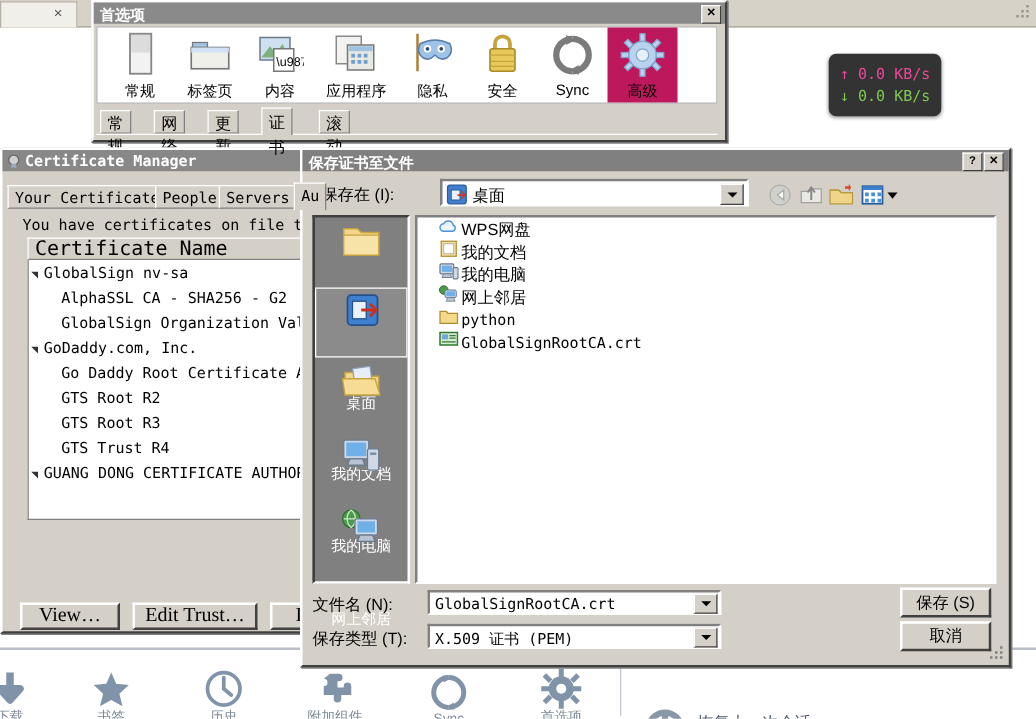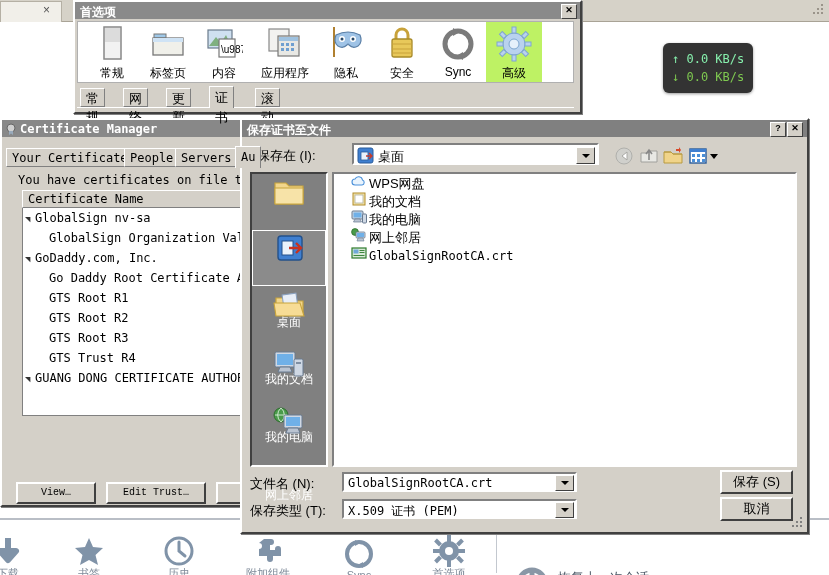--- a/index.html
+++ b/index.html
@@ -34,53 +34,53 @@
   #home-sep{left:496px;bottom:2px;width:1px;height:48px;background:#c3c8cf;}
   #home-restore{left:512px;bottom:8px;color:#4a5664;font-size:13px;}
   #home-restore .hr-ic{position:absolute;left:0;top:-4px;}
   #home-restore .hr-lb{position:absolute;left:46px;top:2px;white-space:nowrap;}
 
   
   #netspeed{left:663px;top:43px;width:90px;height:50px;background:#333333;
     border-radius:6px;font-family:"DejaVu Sans Mono","Liberation Mono",monospace;
     font-size:12px;box-shadow:0 1px 3px rgba(0,0,0,.4);}
   #netspeed div{position:absolute;left:9px;white-space:nowrap;}
-  #ns-up{top:9px;color:#86efac;}
+  #ns-up{top:9px;color:#ec4899;}
   #ns-down{top:27px;color:#7ec850;}
 
   
   .win{background:#d4d0c8;border:2px solid;
     border-color:#ffffff #404040 #404040 #ffffff;box-shadow:1px 1px 0 #808080;}
   .titlebar{height:17px;background:#808080;color:#fff;font-weight:bold;
     font-size:12px;padding:1px 2px 0 4px;box-sizing:border-box;position:relative;
     font-family:"Liberation Sans",sans-serif;}
   .titlebar .tb-title{position:absolute;left:5px;top:2px;}
   .tbbtn{position:absolute;top:2px;width:14px;height:13px;background:#d4d0c8;
     border:1px solid;border-color:#ffffff #404040 #404040 #ffffff;
     font-size:9px;line-height:11px;text-align:center;color:#000;
     font-weight:bold;cursor:pointer;font-family:"Liberation Sans",sans-serif;}
 
   .btn{background:#d4d0c8;border:2px solid;
     border-color:#ffffff #404040 #404040 #ffffff;
-    font-family:Liberation Mono, monospace;font-size:10px;
+    font-family:Liberation Serif, serif;font-size:16px;
     text-align:center;cursor:pointer;color:#000;box-sizing:border-box;}
   .field{background:#ffffff;border:2px solid;
     border-color:#808080 #ffffff #ffffff #808080;box-sizing:border-box;}
   .sunken{border:2px solid;border-color:#808080 #ffffff #ffffff #808080;
     background:#fff;box-sizing:border-box;}
 
   
   #prefs{left:73px;top:0px;width:505px;height:110px;}
   #prefs .titlebar{background:#8a8a8a;}
   #prefs-close{right:3px;}
   #prefs-toolbar{position:absolute;left:2px;top:19px;width:497px;height:62px;
     background:#ffffff;border:1px solid #b0b0b0;box-sizing:border-box;}
   .prefs-item{position:absolute;top:0;width:56px;height:60px;text-align:center;
     cursor:pointer;}
-  .prefs-item.sel{background:#bef264;}
+  .prefs-item.sel{background:#be185d;}
   .prefs-item .pi-ic{display:block;height:40px;padding-top:3px;}
   .prefs-item .pi-lb{display:block;font-size:12px;color:#000;
     font-family:"Liberation Sans",sans-serif;}
   #prefs-tabs{position:absolute;left:2px;top:84px;height:22px;}
   .ptab{position:absolute;top:2px;height:19px;padding:1px 5px 0 5px;
     background:#d4d0c8;border:1px solid;border-color:#ffffff #808080 #808080 #ffffff;
     font-size:13px;line-height:18px;box-sizing:border-box;cursor:pointer;
     font-family:"Liberation Sans",sans-serif;}
   .ptab.sel{top:0;height:22px;line-height:20px;font-weight:normal;background:#d4d0c8;
     border-bottom:none;z-index:2;}
@@ -98,21 +98,21 @@
     font-family:"DejaVu Sans Mono","Liberation Mono",monospace;font-size:12px;
     line-height:18px;box-sizing:border-box;cursor:pointer;white-space:nowrap;}
   .ctab.sel{top:0;height:22px;line-height:21px;z-index:2;border-bottom:none;}
   #cm-desc{position:absolute;left:16px;top:53px;width:240px;
     font-family:"DejaVu Sans Mono","Liberation Mono",monospace;font-size:12px;
     white-space:nowrap;}
   #cm-list{position:absolute;left:20px;top:70px;width:228px;height:290px;}
   #cm-listhdr{position:absolute;left:0;top:0;width:228px;height:18px;
     background:#d4d0c8;border:1px solid;border-color:#ffffff #808080 #808080 #ffffff;
     box-sizing:border-box;
-    font-family:"DejaVu Sans Mono","Liberation Mono",monospace;font-size:12px;
+    font-family:"DejaVu Sans Mono","Liberation Mono",monospace;font-size:16px;
     line-height:16px;padding-left:5px;}
   #cm-rows{position:absolute;left:0;top:18px;width:228px;height:208px;
     background:#fff;border:1px solid #808080;border-top:none;box-sizing:border-box;
     overflow:hidden;}
   .cm-row{height:20px;line-height:20px;white-space:nowrap;
     font-family:"DejaVu Sans Mono","Liberation Mono",monospace;font-size:12px;
     padding-left:2px;cursor:pointer;}
   .cm-row.child{padding-left:26px;}
   .cm-row.sel{background:#cfc8bd;}
   .cm-tw{display:inline-block;width:10px;font-size:9px;color:#333;}
@@ -441,27 +441,27 @@
   </div>
 
   <div id="cm-desc">You have certificates on file that id</div>
 
   <div id="cm-list">
     <div id="cm-listhdr">Certificate Name</div>
     <div id="cm-rows">
       <div class="cm-row">
         <span class="cm-tw">◥</span><span>GlobalSign nv-sa</span></div>
       <div class="cm-row child">
+        <span>AlphaSSL CA - SHA256 - G2</span></div>
+      <div class="cm-row child">
         <span>GlobalSign Organization Validation</span></div>
       <div class="cm-row">
         <span class="cm-tw">◥</span><span>GoDaddy.com, Inc.</span></div>
       <div class="cm-row child">
         <span>Go Daddy Root Certificate Authorit</span></div>
-      <div class="cm-row child">
-        <span>GTS Root R1</span></div>
       <div class="cm-row child">
         <span>GTS Root R2</span></div>
       <div class="cm-row child">
         <span>GTS Root R3</span></div>
       <div class="cm-row child">
         <span>GTS Trust R4</span></div>
       <div class="cm-row">
         <span class="cm-tw">◥</span><span>GUANG DONG CERTIFICATE AUTHORITY CO.</span></div>
     </div>
   </div>
@@ -618,20 +618,27 @@
             <circle cx="4" cy="4" r="3.4" fill="#4a9b4a" stroke="#2f6e2f" stroke-width="0.8"></circle>
             <rect x="5" y="4" width="9" height="6" rx="1" fill="#cfd8e4" stroke="#687a90" stroke-width="0.8"></rect>
             <rect x="6" y="5" width="7" height="4" fill="#6fb0e8"></rect>
             <path d="M7 10 h5 l1 3 h-7z" fill="#b9c3d1" stroke="#687a90" stroke-width="0.6"></path>
           </svg>
       </span><span class="fl-lb">网上邻居</span>
     </div>
     <div class="fl-row">
       <span class="fl-ic">
         <svg width="16" height="14" viewBox="0 0 16 14">
+            <path d="M1 3 h5 l1.4 1.6 h7.6 v8 h-14z" fill="#f4d98a" stroke="#b08c2c"></path>
+          </svg>
+      </span><span class="fl-lb mono">python</span>
+    </div>
+    <div class="fl-row">
+      <span class="fl-ic">
+        <svg width="16" height="14" viewBox="0 0 16 14">
             <rect x="1" y="2" width="14" height="10" fill="#d8ead8" stroke="#2e7a2e" stroke-width="1.2"></rect>
             <rect x="2.5" y="3.5" width="5" height="4" fill="#6fa8d8"></rect>
             <g stroke="#2e7a2e" stroke-width="0.9">
               <line x1="8.5" y1="4.5" x2="13.5" y2="4.5"></line>
               <line x1="8.5" y1="6.5" x2="13.5" y2="6.5"></line>
               <line x1="2.5" y1="9.5" x2="13.5" y2="9.5"></line>
             </g>
           </svg>
       </span><span class="fl-lb mono">GlobalSignRootCA.crt</span>
     </div>

